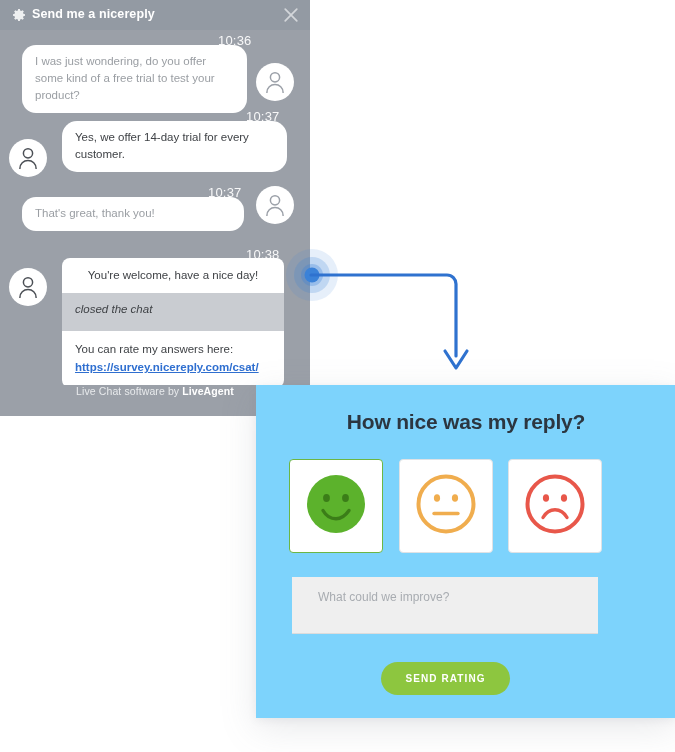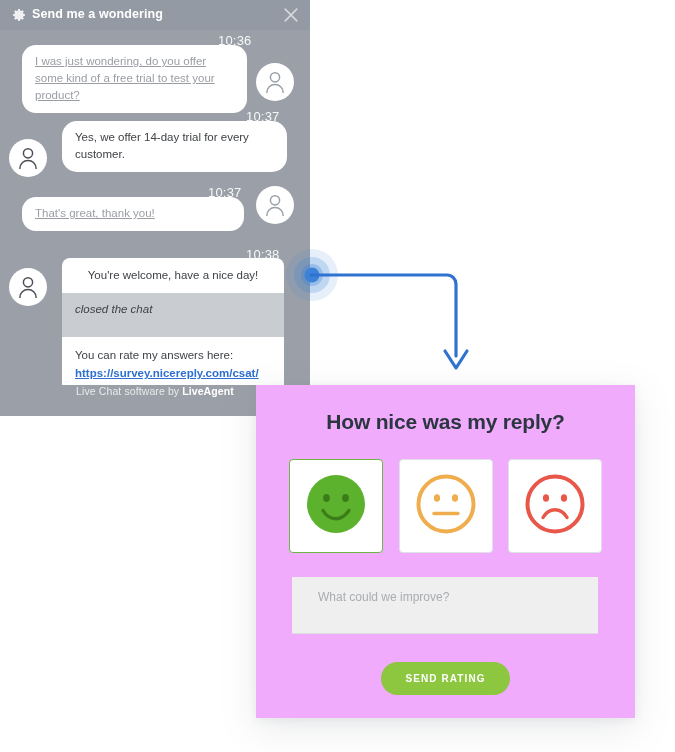--- a/index.html
+++ b/index.html
@@ -39,40 +39,40 @@
   .msg{position:absolute;}
   .ts{
     position:absolute;font-size:13px;color:#ffffff;opacity:.92;
     letter-spacing:.2px;
   }
   .bubble{
     position:absolute;background:#ffffff;border-radius:14px;
     box-sizing:border-box;
     font-size:11.5px;line-height:17px;
   }
-  .bubble.cust{color:#9a9ea3;text-decoration:underline;}
+  .bubble.cust{color:#9a9ea3;}
   .bubble.agent{color:#3f4246;}
   .bubble .pad{padding:8px 13px 9px 13px;}
 
   .avatar{
     position:absolute;width:38px;height:38px;border-radius:50%;
     background:#ffffff;
   }
   .avatar svg{position:absolute;left:9px;top:8px;}
 
   
   #bubble-closing{
     position:absolute;left:62px;top:258px;width:222px;
     background:#ffffff;border-radius:8px;overflow:hidden;
   }
   #bubble-closing .line{
     padding:9px 13px 10px 13px;font-size:11.5px;line-height:16px;color:#3f4246;text-align:center;
   }
   #bubble-closing .sysline{
-    padding:8px 13px 20px 13px;background:#c9ccd1;color:#3f4246;
+    padding:8px 13px 14px 13px;background:#c9ccd1;color:#3f4246;
     font-style:italic;font-size:11.5px;line-height:16px;
   }
   #bubble-closing .ratearea{
     padding:9px 23px 12px 13px;font-size:11.5px;line-height:18px;color:#3f4246;
   }
   #bubble-closing .ratearea a{
     display:block;margin-top:0;color:#2f6fd0;font-weight:bold;
     text-decoration:underline;font-size:11.5px;word-break:break-all;
   }
 
@@ -89,22 +89,22 @@
   
   #connector{
     position:absolute;left:284px;top:244px;width:200px;height:150px;
   }
   #pulse-dot{
     position:absolute;left:285px;top:248px;width:54px;height:54px;
   }
 
   
   #survey-card{
-    position:absolute;left:256px;top:385px;width:379px;height:333px;
-    background:#f0abfc;
+    position:absolute;left:256px;top:385px;width:420px;height:333px;
+    background:#7dd3fc;
     box-shadow:0 10px 34px rgba(120,125,135,.17), 0 2px 8px rgba(120,125,135,.10);
   }
   #survey-title{
     position:absolute;left:0;right:0;top:25px;text-align:center;
     font-size:21px;font-weight:bold;color:#2c3640;letter-spacing:-.2px;
   }
   #rating-row{
     position:absolute;left:33px;top:74px;width:313px;height:94px;
     display:flex;justify-content:space-between;
   }
@@ -137,21 +137,21 @@
 
 <div id="chat-panel">
 
   <div id="chat-header">
     <span class="gear">
       <svg width="16" height="16" viewBox="0 0 24 24">
         <path fill="#ffffff" d="M12 8.2a3.8 3.8 0 100 7.6 3.8 3.8 0 000-7.6zm0 5.9a2.1 2.1 0 110-4.2 2.1 2.1 0 010 4.2z"></path>
         <path fill="#ffffff" d="M21 13.3v-2.6l-2.4-.4a6.9 6.9 0 00-.7-1.7l1.4-2-1.9-1.9-2 1.4a6.9 6.9 0 00-1.7-.7L13.3 3h-2.6l-.4 2.4a6.9 6.9 0 00-1.7.7l-2-1.4L4.7 6.6l1.4 2a6.9 6.9 0 00-.7 1.7L3 10.7v2.6l2.4.4c.16.6.4 1.17.7 1.7l-1.4 2 1.9 1.9 2-1.4c.53.3 1.1.54 1.7.7l.4 2.4h2.6l.4-2.4c.6-.16 1.17-.4 1.7-.7l2 1.4 1.9-1.9-1.4-2c.3-.53.54-1.1.7-1.7l2.4-.4z"></path>
       </svg>
     </span>
-    <span class="title">Send me a wondering</span>
+    <span class="title">Send me a nicereply</span>
     <span class="close">
       <svg width="18" height="18" viewBox="0 0 18 18">
         <path d="M3.2 3.2 L14.8 14.8 M14.8 3.2 L3.2 14.8" stroke="#d3d6da" stroke-width="1.7" stroke-linecap="round"></path>
       </svg>
     </span>
   </div>
 
   <div id="chat-body">
 
     <div class="msg">

